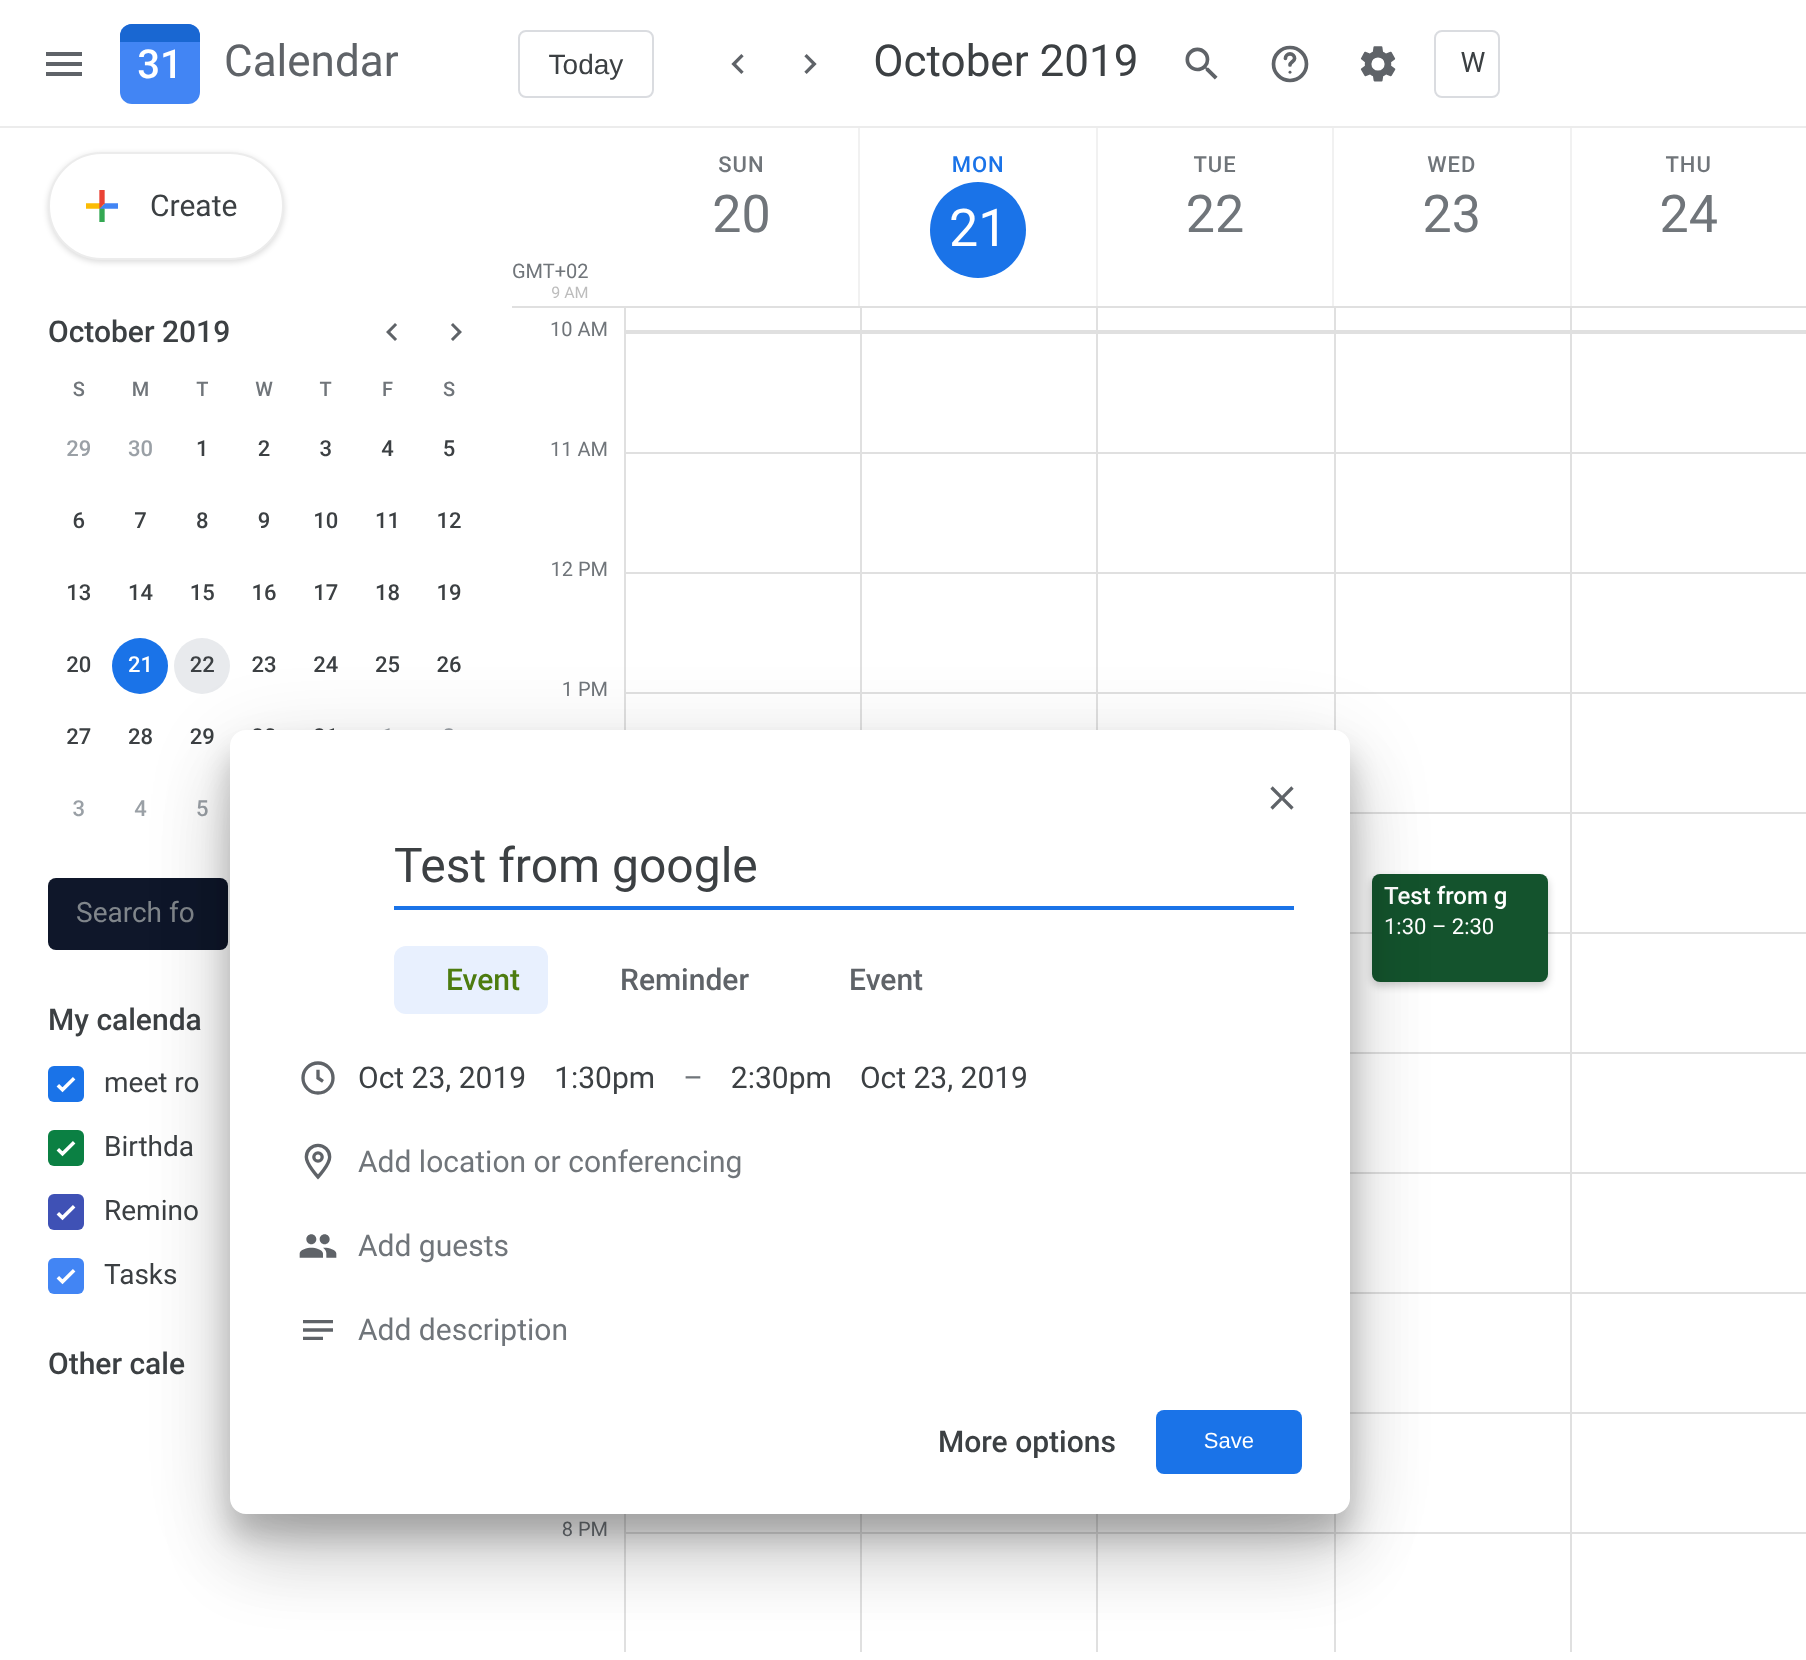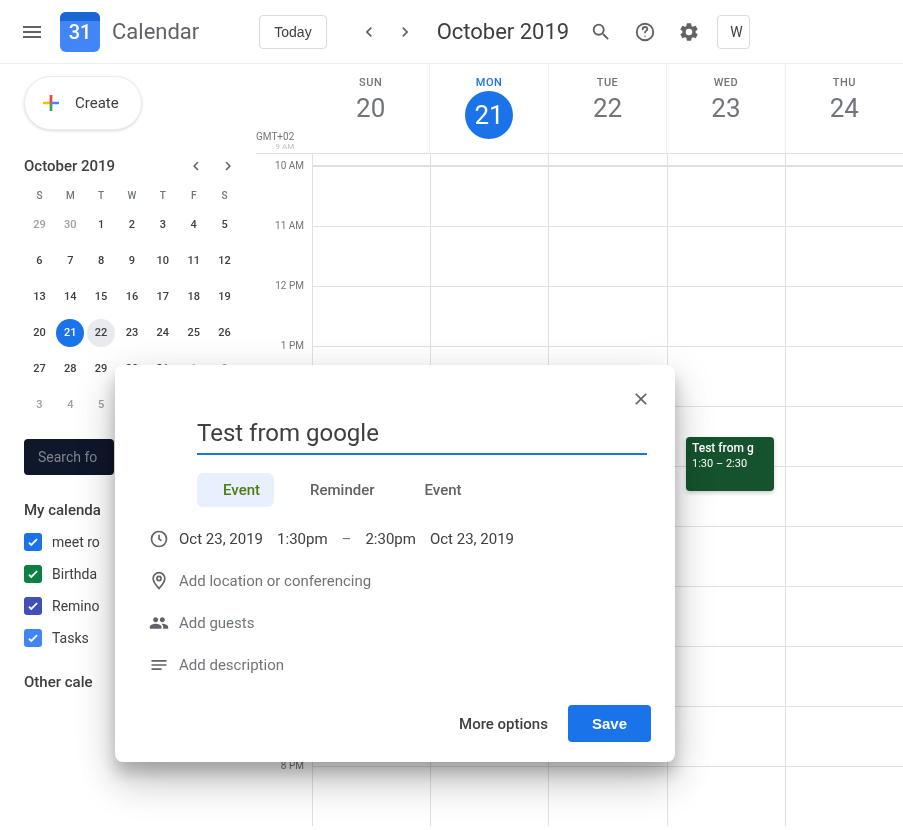--- a/index.html
+++ b/index.html
@@ -71,21 +71,21 @@
 .dtab { font-size: 15px; color: #5f6368; padding: 8px 14px; border-radius: 6px; cursor: pointer; font-weight: 500; }
 .dtab.active { background: #e8f0fe; color: #4d7c0f; padding-left: 26px; }
 .drow { display: flex; align-items: center; margin-top: 22px; color: #5f6368; }
 .dicon { width: 40px; display: flex; justify-content: center; color: #5f6368; }
 .dtext { font-size: 15px; color: #70757a; }
 .dtime { display: flex; align-items: center; gap: 14px; font-size: 15px; color: #3c4043; justify-content: center; }
 .dtime span { cursor: pointer; }
 .dash { color: #70757a; }
 .dialog-actions { display: flex; justify-content: flex-end; gap: 20px; margin-top: 30px; align-items: center; }
 .more-btn { font-size: 15px; color: #3c4043; cursor: pointer; font-weight: 500; }
-.save-btn { background: #1a73e8; color: #fff; border: none; border-radius: 4px; padding: 10px 24px; font-size: 15px; font-weight: 700; cursor: pointer; }
+.save-btn { background: #1a73e8; color: #fff; border: none; border-radius: 4px; padding: 10px 24px; font-size: 11px; font-weight: 400; cursor: pointer; }
 
 svg { display: block; }
 </style>
 </head>
 <body>
 
 <div class="header">
   <div class="menu-btn">
     <svg width="24" height="24" viewBox="0 0 24 24" fill="#5f6368">
         <path d="M3 18h18v-2H3v2zm0-5h18v-2H3v2zm0-7v2h18V6H3z"></path>

